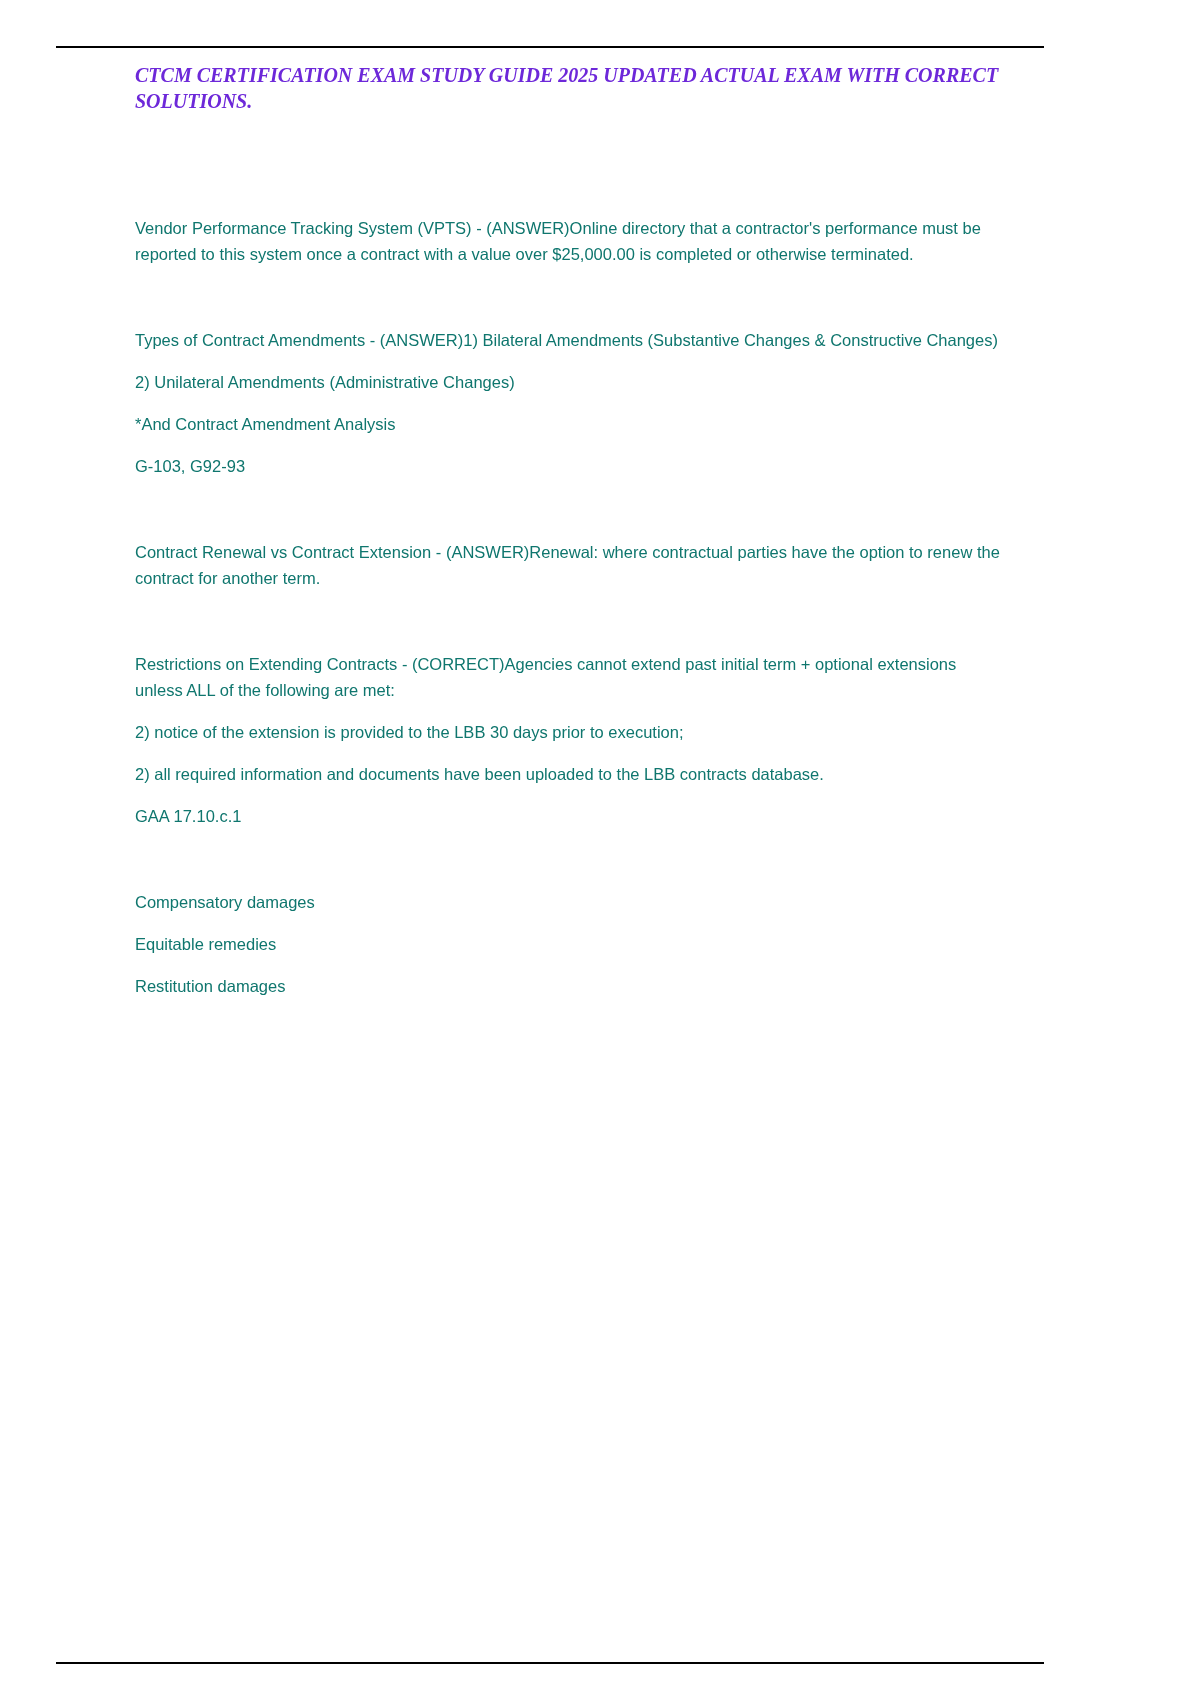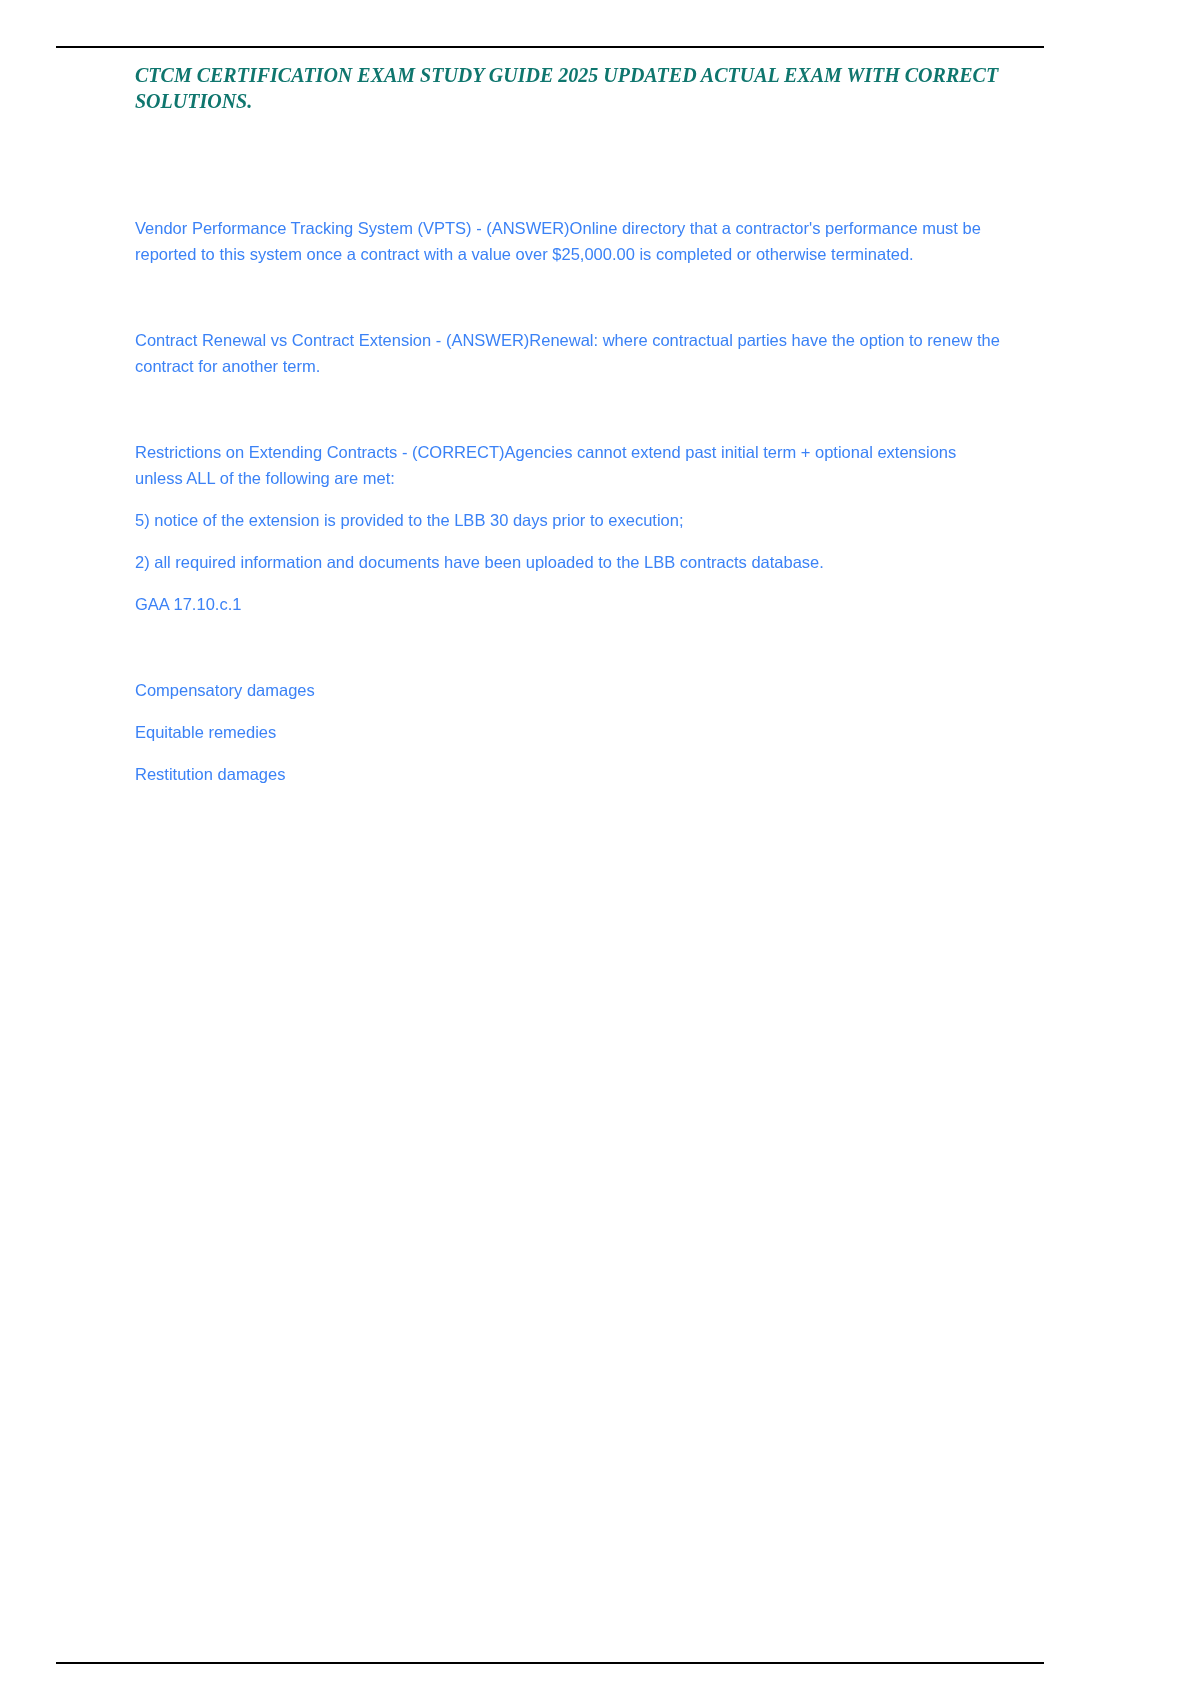--- a/index.html
+++ b/index.html
@@ -27,55 +27,61 @@
     left: 135px;
     top: 62px;
     width: 872px;
   }
   .title {
     font-family: "Liberation Serif", serif;
     font-style: italic;
     font-weight: bold;
     font-size: 20px;
     line-height: 1.3;
-    color: #0f766e;
+    color: #6d28d9;
     margin: 0 0 101px 0;
   }
   .section { margin-top: 60px; }
   .section:first-of-type { margin-top: 0; }
   .section p {
     margin: 0 0 16px 0;
     font-size: 16.5px;
     line-height: 26px;
-    color: #3b82f6;
+    color: #0f766e;
   }
   .section p:last-child { margin-bottom: 0; }
 </style>
 </head>
 <body>
 
 <div class="page">
   <div class="rule rule-top"></div>
 
   <div class="content">
     <h1 class="title">CTCM CERTIFICATION EXAM STUDY GUIDE 2025 UPDATED ACTUAL EXAM WITH CORRECT SOLUTIONS.</h1>
 
     <div class="section">
       <p>Vendor Performance Tracking System (VPTS) - (ANSWER)Online directory that a contractor's performance must be reported to this system once a contract with a value over $25,000.00 is completed or otherwise terminated.</p>
     </div>
 
+    <div class="section">
+      <p>Types of Contract Amendments - (ANSWER)1) Bilateral Amendments (Substantive Changes &amp; Constructive Changes)</p>
+      <p>2) Unilateral Amendments (Administrative Changes)</p>
+      <p>*And Contract Amendment Analysis</p>
+      <p>G-103, G92-93</p>
+    </div>
 
     <div class="section">
       <p>Contract Renewal vs Contract Extension - (ANSWER)Renewal: where contractual parties have the option to renew the contract for another term.</p>
     </div>
 
 
     <div class="section">
       <p>Restrictions on Extending Contracts - (CORRECT)Agencies cannot extend past initial term + optional extensions unless ALL of the following are met:</p>
-      <p>5) notice of the extension is provided to the LBB 30 days prior to execution;</p>
+      <p>2) notice of the extension is provided to the LBB 30 days prior to execution;</p>
       <p>2) all required information and documents have been uploaded to the LBB contracts database.</p>
       <p>GAA 17.10.c.1</p>
     </div>
 
     <div class="section">
       <p>Compensatory damages</p>
       <p>Equitable remedies</p>
       <p>Restitution damages</p>
     </div>
   </div>

